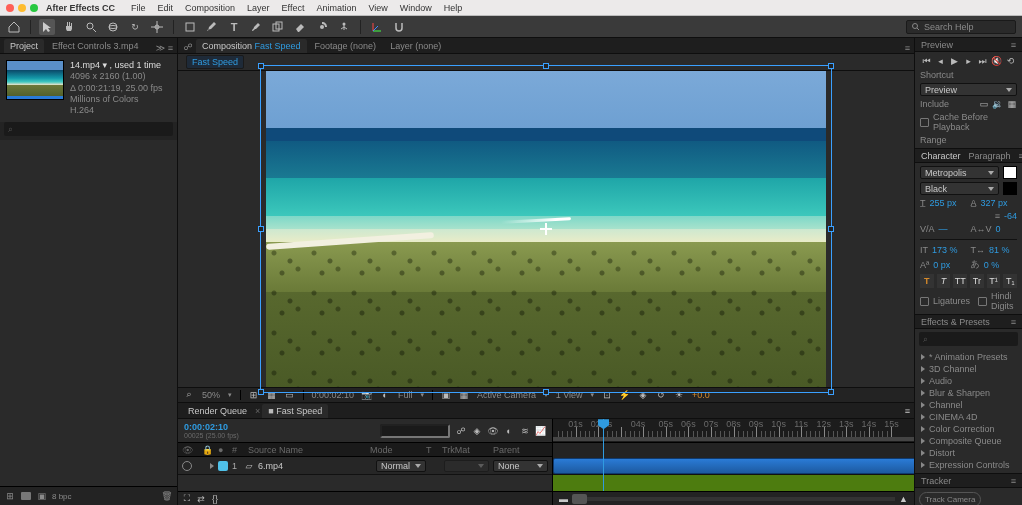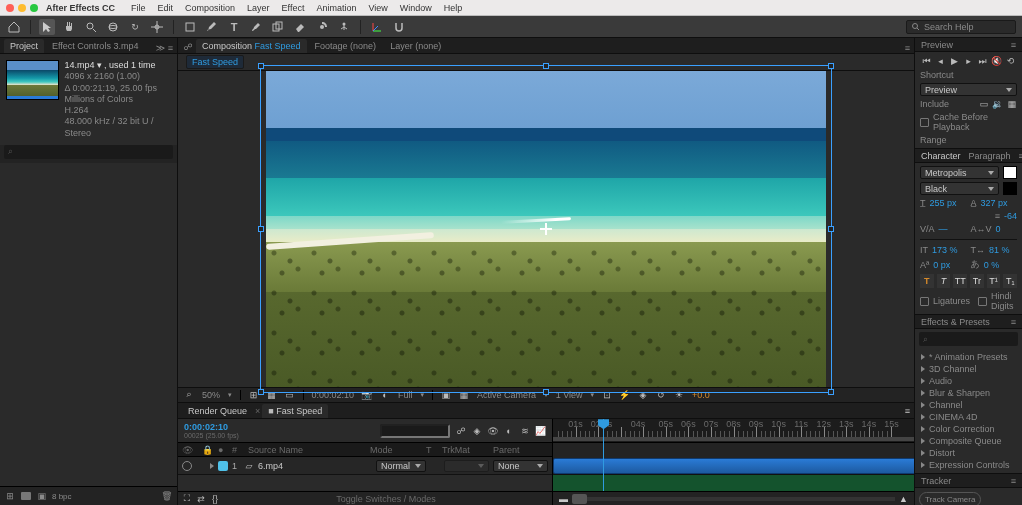--- a/index.html
+++ b/index.html
@@ -98,21 +98,21 @@
   
   .viewer-footer{height:16px;background:var(--bg1);border-top:1px solid var(--line);display:flex;align-items:center;gap:8px;padding:0 6px;color:var(--text-dim)}
   .vf-sep{width:1px;height:10px;background:#000}
   .orange{color:var(--orange)}
   
   
   .timeline-wrap{height:106px;display:flex;flex-direction:column;border-top:1px solid var(--line);background:var(--bg1)}
   .tl-tabs{height:16px;display:flex;align-items:center;background:var(--bg0);border-bottom:1px solid var(--line);padding:0 4px;gap:2px}
   .tl-body{flex:1;display:flex;min-height:0}
   .tl-left{width:375px;border-right:1px solid #000;background:var(--bg2);display:flex;flex-direction:column}
-  .tl-right{flex:1;position:relative;background:#14532d;overflow:hidden}
+  .tl-right{flex:1;position:relative;background:#4d7c0f;overflow:hidden}
   .tl-head{display:flex;align-items:center;height:24px;padding:2px 6px;gap:6px;border-bottom:1px solid #000;color:var(--text-dim)}
   .timecode{color:var(--blue2);font-weight:600}
   .tl-cols{display:flex;align-items:center;height:14px;background:#1a1a1a;padding:0 4px;color:var(--text-dim2);gap:6px;border-bottom:1px solid #000}
   .tl-layer{display:flex;align-items:center;height:18px;padding:0 4px;gap:4px;background:#262626;border-bottom:1px solid #111;color:var(--text)}
   .eye{width:10px;height:10px;border:1px solid #888;border-radius:50%}
   .layer-color{width:10px;height:10px;background:#4fc1e9;border-radius:2px}
   .tl-foot{height:14px;background:var(--bg1);border-top:1px solid #000;display:flex;align-items:center;gap:4px;padding:0 4px;color:var(--text-dim)}
   
   .ruler{height:24px;position:relative;background:#1c1c1c;border-bottom:1px solid #000}
   .ruler .tick{position:absolute;top:12px;width:1px;height:6px;background:#555}
@@ -287,21 +287,20 @@
       <span style="margin-left:auto;color:#888">≫ ≡</span>
     </div>
     <div class="proj-info">
       <div class="proj-thumb"></div>
       <div class="proj-meta">
         <div style="color:#ddd">14.mp4 ▾ , used 1 time</div>
         <div>4096 x 2160 (1.00)</div>
         <div>Δ 0:00:21:19, 25.00 fps</div>
         <div>Millions of Colors</div>
         <div>H.264</div>
-        <div>48.000 kHz / 32 bit U / Stereo</div>
       </div>
     </div>
     <div class="proj-search">
       <span>⌕</span>
     </div>
     <div style="flex:1;background:var(--bg2)"></div>
     <div class="bin-row">
       <span class="tiny-ico">⊞</span>
       <span class="tiny-ico">
           <span class="folder-ico"></span>
@@ -437,21 +436,20 @@
             <span class="dd" style="width:55px;height:12px">
                 <span>None</span>
                 <span class="caret"></span>
               </span>
           </div>
           <div style="flex:1"></div>
           <div class="tl-foot">
             <span class="ico-sm">⛶</span>
             <span class="ico-sm">⇄</span>
             <span class="ico-sm">{}</span>
-            <span style="flex:1;text-align:center;color:var(--text-dim2)">Toggle Switches / Modes</span>
           </div>
         </div>
 
         <div class="tl-right">
           <div class="ruler" id="ruler">
             <div class="work-area" style="left:0;right:0"></div>
           <div class="tick major" style="left: 22.5625px;"></div>
               <div class="lbl" style="left: 22.5625px;">01s</div>
               <div class="tick" style="left: 4.5125px;"></div>
               <div class="tick" style="left: 9.025px;"></div>

